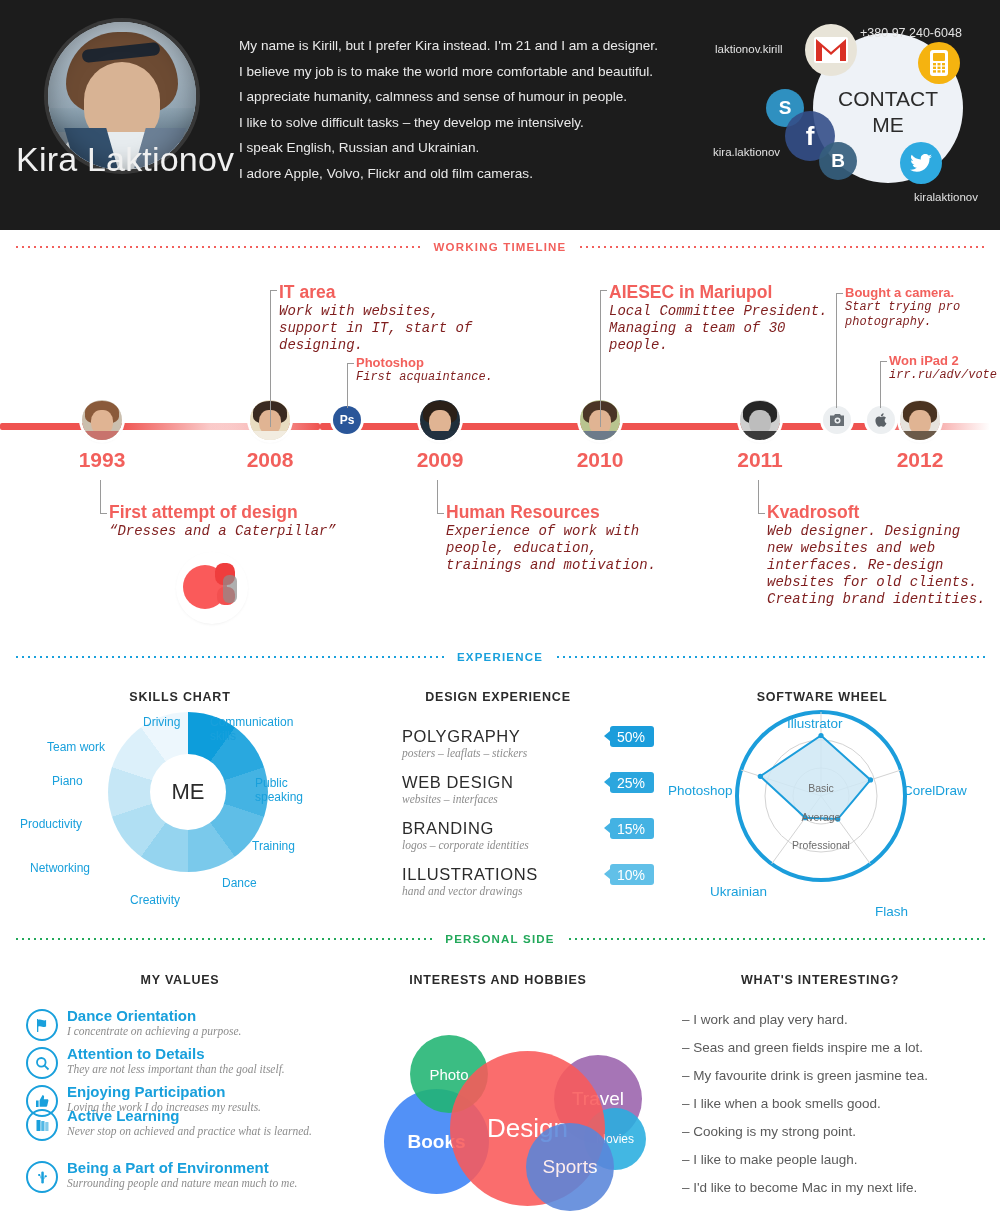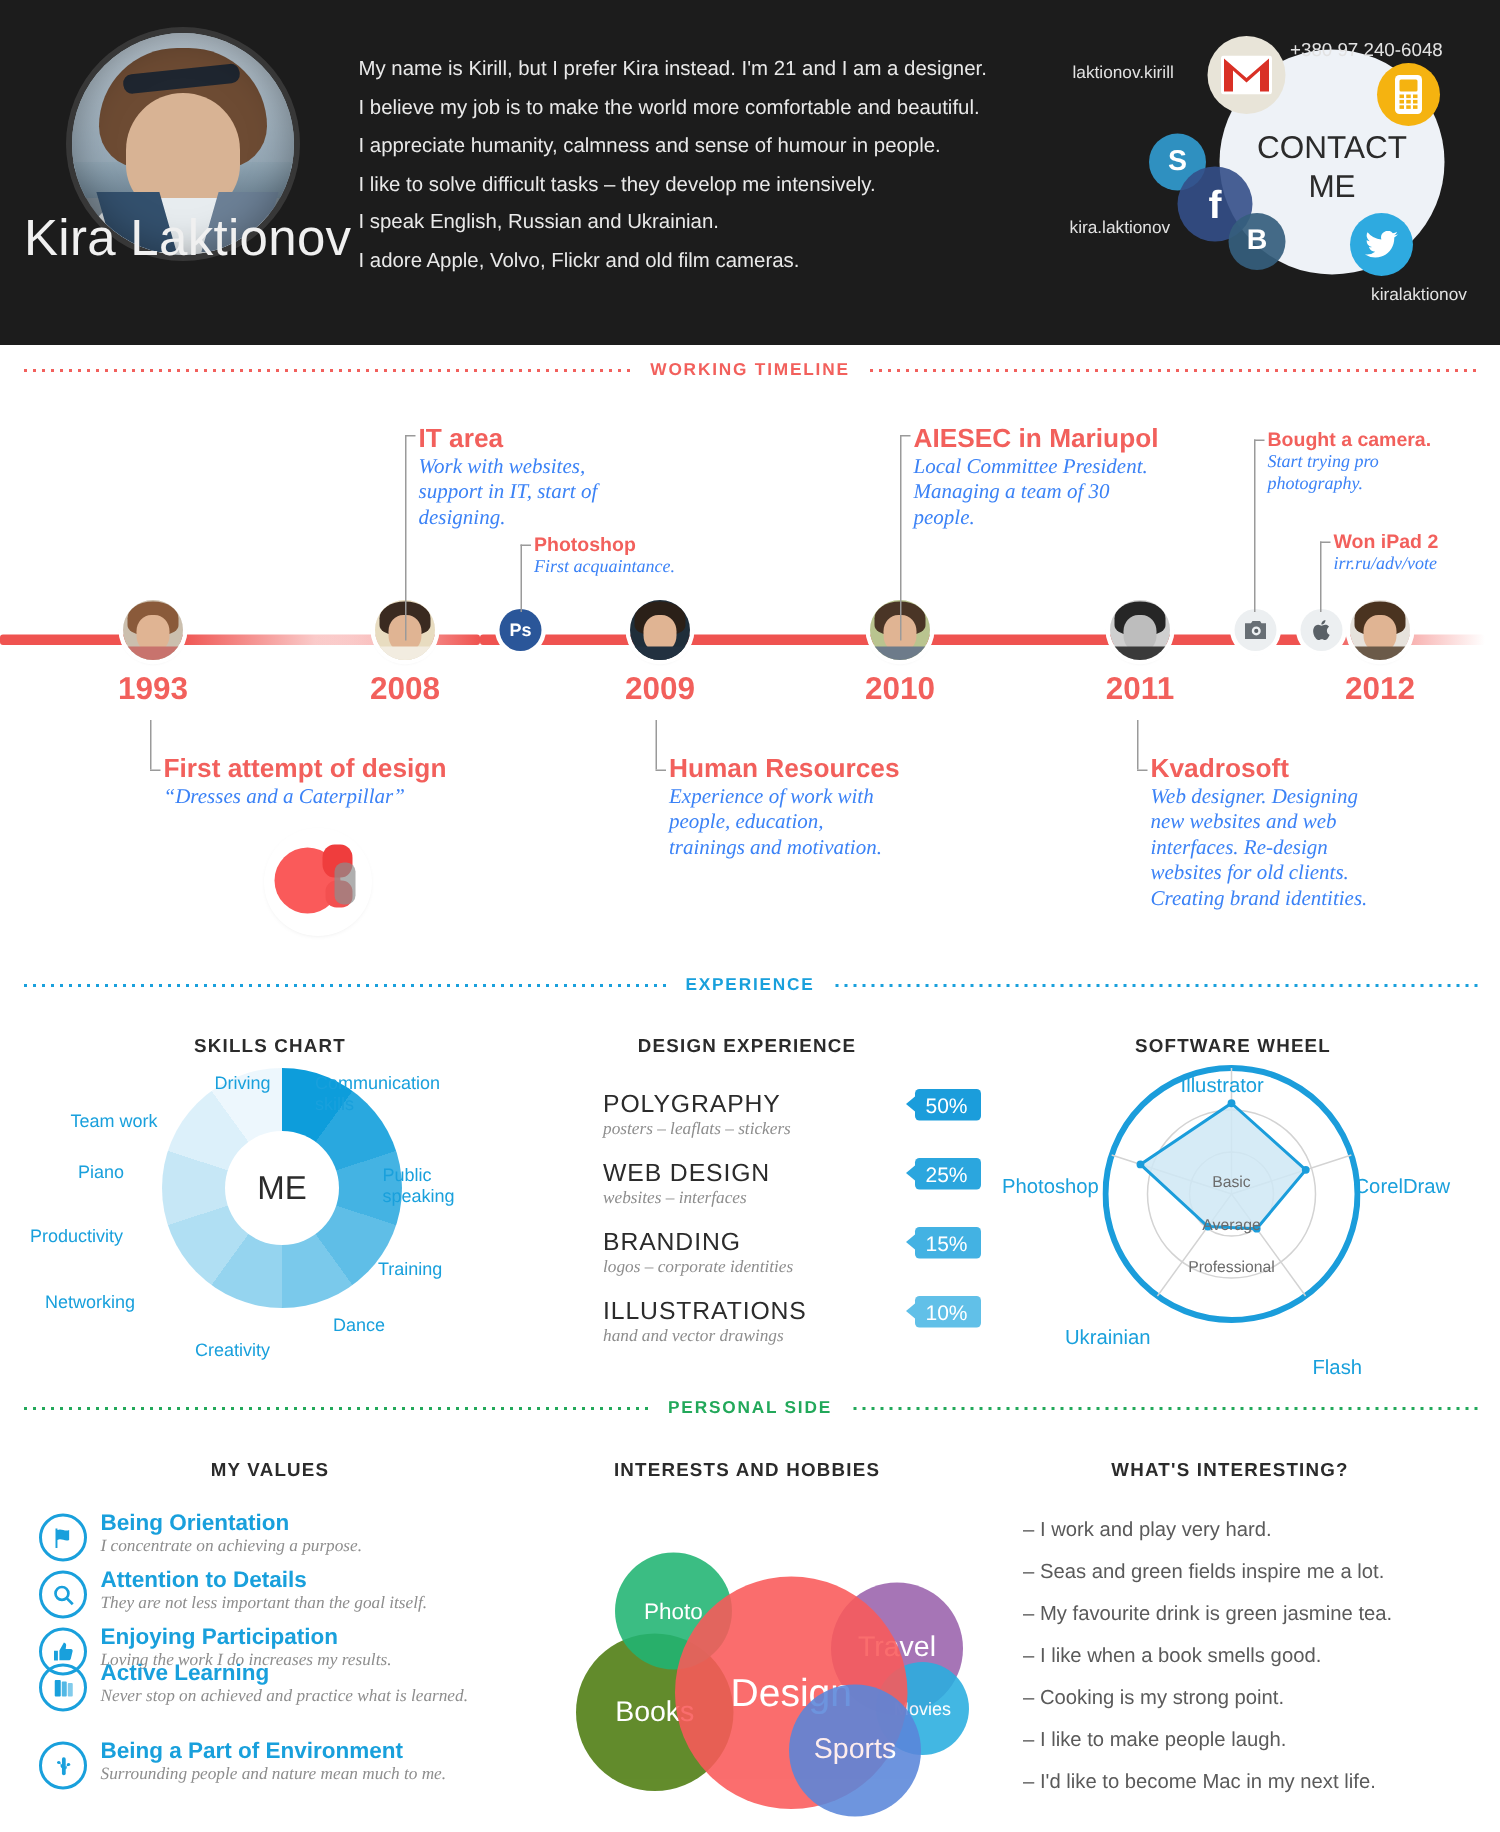--- a/index.html
+++ b/index.html
@@ -92,21 +92,21 @@
     display:flex;align-items:center;justify-content:center;font-size:12px;
     box-shadow:0 0 0 3px #fff,0 1px 2px rgba(0,0,0,.25);}
   .tl-ps{background:#2a5699;color:#fff;font-weight:bold;font-size:12px;}
   .tl-gray{background:#eceff1;color:#5a6167;font-size:13px;}
   .tl-ev{position:absolute;}
   .tl-ev .stem{position:absolute;border-left:1.5px solid #9a9a9a;}
   .tl-ev .corner{position:absolute;width:7px;border-top:1.5px solid #9a9a9a;}
   .tl-ttl{color:#f2605c;font-weight:bold;white-space:nowrap;}
   .tl-ttl.big{font-size:17.5px;}
   .tl-ttl.small{font-size:13px;}
-  .tl-desc{color:#3b82f6;font-family:Liberation Serif, serif;font-style:italic;}
+  .tl-desc{color:#7f1d1d;font-family:Liberation Mono, monospace;font-style:italic;}
   .tl-desc.big{font-size:14px;line-height:17px;}
   .tl-desc.small{font-size:12px;line-height:14.5px;}
   .sketch{position:absolute;width:66px;height:66px;border-radius:50%;
     overflow:hidden;box-shadow:0 0 0 3px #fff,0 1px 4px rgba(0,0,0,.25);
     background:#fff;}
 
   
   .face-node{position:relative;width:100%;height:100%;}
   .fn-bg{position:absolute;inset:0;}
   .fn-hair{position:absolute;left:8%;top:2%;width:84%;height:56%;
@@ -498,21 +498,21 @@
   <div class="personal">
 
     <div class="sec-title" style="left:180px;top:18px;">MY VALUES</div>
     <div class="val-row" style="top:52px;">
       <div class="val-icon">
         <svg width="15" height="15" viewBox="0 0 15 15" fill="#19a0dc">
             <path d="M2 1v13h1.3V8.6c2.6-1.4 5.2 1.4 7.8 0V2c-2.6 1.4-5.2-1.4-7.8 0V1H2z"></path>
           </svg>
       </div>
       <div>
-        <div class="val-title">Being Orientation</div>
+        <div class="val-title">Dance Orientation</div>
         <div class="val-sub">I concentrate on achieving a purpose.</div>
       </div>
     </div>
     <div class="val-row" style="top:90px;">
       <div class="val-icon">
         <svg width="15" height="15" viewBox="0 0 15 15" fill="none" stroke="#19a0dc" stroke-width="1.8">
             <circle cx="6.3" cy="6.3" r="4.3"></circle>
             <line x1="9.6" y1="9.6" x2="13.5" y2="13.5"></line>
           </svg>
       </div>
@@ -554,21 +554,21 @@
           </svg>
       </div>
       <div>
         <div class="val-title">Being a Part of Environment</div>
         <div class="val-sub">Surrounding people and nature mean much to me.</div>
       </div>
     </div>
 
     <div class="sec-title" style="left:498px;top:18px;">INTERESTS AND HOBBIES</div>
     <div style="position:absolute;left:372px;top:48px;width:260px;height:200px;">
-      <div class="bub" id="b-books" style="width: 105px; height: 105px; left: 12px; top: 86px; background: #4d7c0f; opacity: 0.88; font-size: 19px;">
+      <div class="bub" id="b-books" style="width: 105px; height: 105px; left: 12px; top: 86px; background: #3b82f6; opacity: 0.88; font-size: 19px; font-weight: bold;">
           <span>Books</span>
         </div>
       <div class="bub" id="b-photo" style="width: 78px; height: 78px; left: 38px; top: 32px; background: rgb(33, 181, 115); opacity: 0.88; font-size: 15px;">
           <span>Photo</span>
         </div>
       <div class="bub" id="b-travel" style="width: 88px; height: 88px; left: 182px; top: 52px; background: rgb(154, 99, 173); opacity: 0.88; font-size: 19px;">
           <span>Travel</span>
         </div>
       <div class="bub" id="b-movies" style="width: 62px; height: 62px; left: 212px; top: 105px; background: rgb(41, 174, 224); opacity: 0.88; font-size: 12px;">
           <span>Movies</span>

